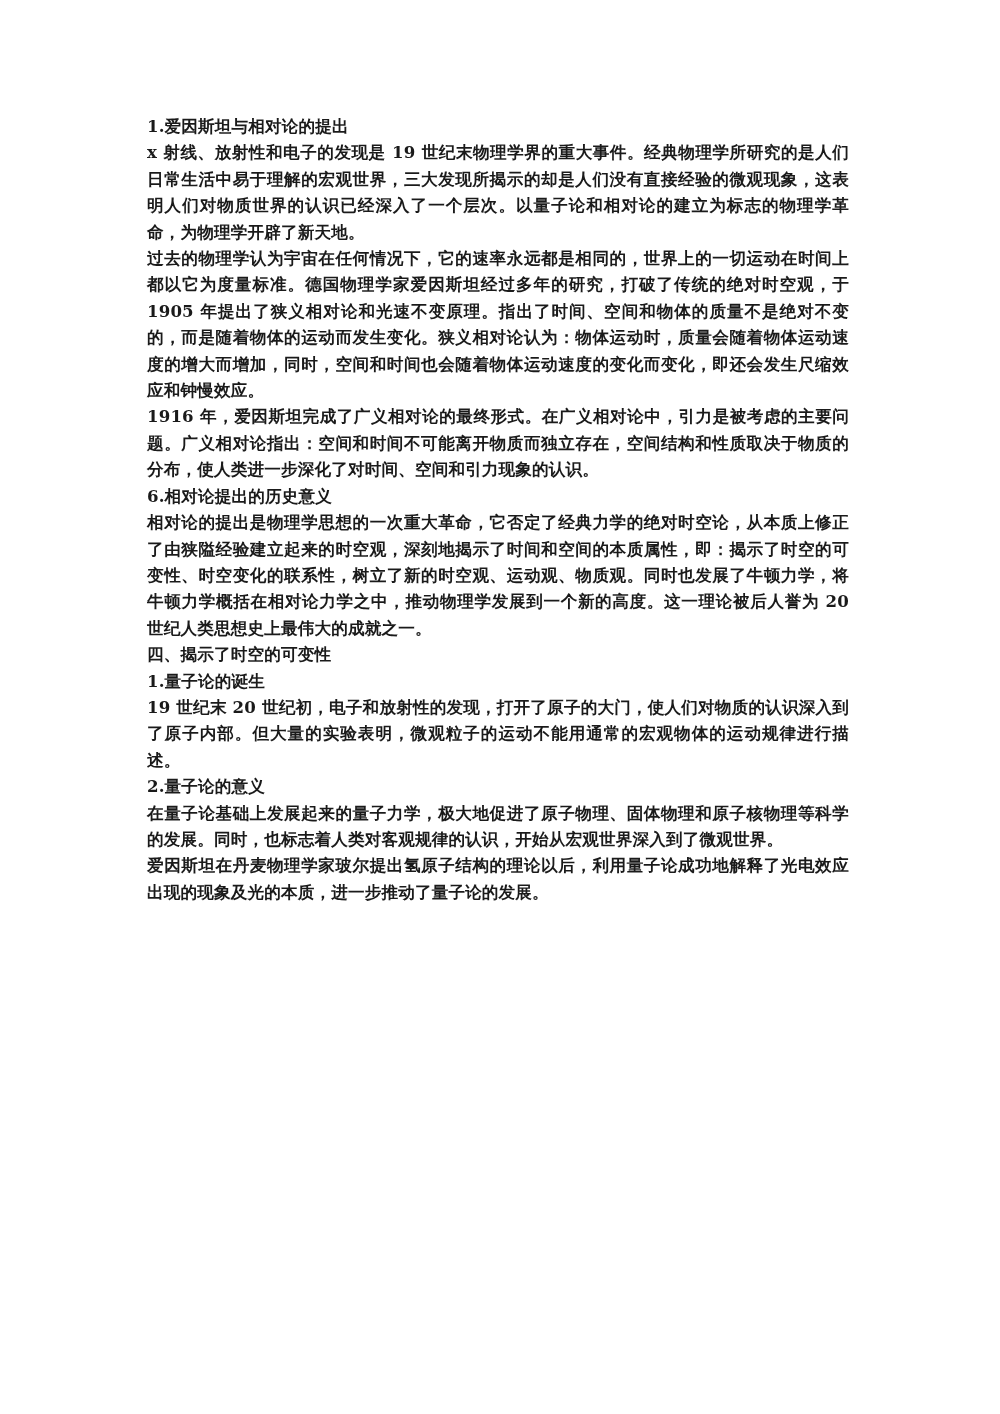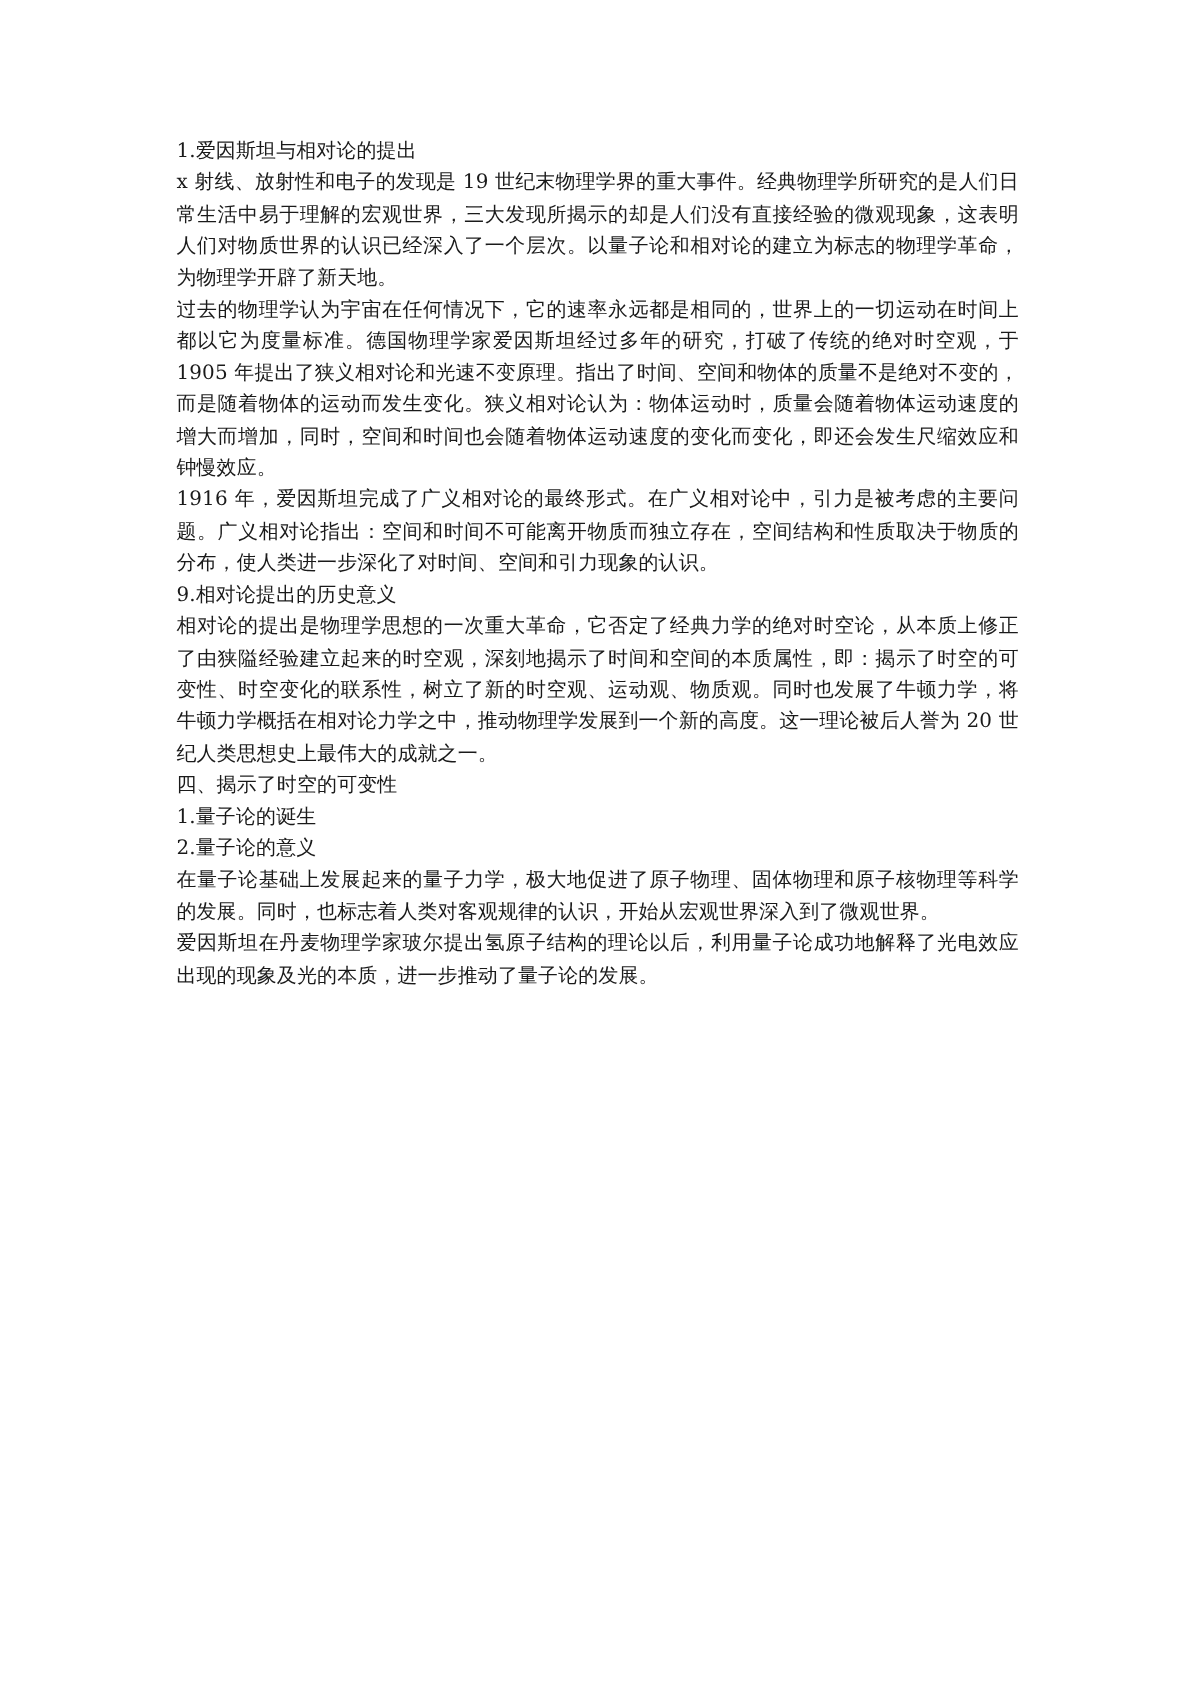--- a/index.html
+++ b/index.html
@@ -12,32 +12,33 @@
     font-family: "DejaVu Serif", "Liberation Serif", serif;
     font-size: 16.6px;
     line-height: 26.4px;
     color: #1a1a1a;
     text-align: justify;
     letter-spacing: 0.15px;
   }
   .page p, .page h2, .page h3 {
     margin: 0;
     padding: 0;
-    font-weight: normal;
+    font-weight: bold;
     font-size: 16.6px;
   }
 </style>
 </head>
 <body>
 
 <div class="page">
   <h3>1.爱因斯坦与相对论的提出</h3>
   <p>x 射线、放射性和电子的发现是 19 世纪末物理学界的重大事件。经典物理学所研究的是人们日常生活中易于理解的宏观世界，三大发现所揭示的却是人们没有直接经验的微观现象，这表明人们对物质世界的认识已经深入了一个层次。以量子论和相对论的建立为标志的物理学革命，为物理学开辟了新天地。</p>
   <p>过去的物理学认为宇宙在任何情况下，它的速率永远都是相同的，世界上的一切运动在时间上都以它为度量标准。德国物理学家爱因斯坦经过多年的研究，打破了传统的绝对时空观，于 1905 年提出了狭义相对论和光速不变原理。指出了时间、空间和物体的质量不是绝对不变的，而是随着物体的运动而发生变化。狭义相对论认为：物体运动时，质量会随着物体运动速度的增大而增加，同时，空间和时间也会随着物体运动速度的变化而变化，即还会发生尺缩效应和钟慢效应。</p>
   <p>1916 年，爱因斯坦完成了广义相对论的最终形式。在广义相对论中，引力是被考虑的主要问题。广义相对论指出：空间和时间不可能离开物质而独立存在，空间结构和性质取决于物质的分布，使人类进一步深化了对时间、空间和引力现象的认识。</p>
-  <h3>9.相对论提出的历史意义</h3>
+  <h3>6.相对论提出的历史意义</h3>
   <p>相对论的提出是物理学思想的一次重大革命，它否定了经典力学的绝对时空论，从本质上修正了由狭隘经验建立起来的时空观，深刻地揭示了时间和空间的本质属性，即：揭示了时空的可变性、时空变化的联系性，树立了新的时空观、运动观、物质观。同时也发展了牛顿力学，将牛顿力学概括在相对论力学之中，推动物理学发展到一个新的高度。这一理论被后人誉为 20 世纪人类思想史上最伟大的成就之一。</p>
   <h2>四、揭示了时空的可变性</h2>
   <h3>1.量子论的诞生</h3>
+  <p>19 世纪末 20 世纪初，电子和放射性的发现，打开了原子的大门，使人们对物质的认识深入到了原子内部。但大量的实验表明，微观粒子的运动不能用通常的宏观物体的运动规律进行描述。</p>
   <h3>2.量子论的意义</h3>
   <p>在量子论基础上发展起来的量子力学，极大地促进了原子物理、固体物理和原子核物理等科学的发展。同时，也标志着人类对客观规律的认识，开始从宏观世界深入到了微观世界。</p>
   <p>爱因斯坦在丹麦物理学家玻尔提出氢原子结构的理论以后，利用量子论成功地解释了光电效应出现的现象及光的本质，进一步推动了量子论的发展。</p>
 </div>
 
 </body></html>

